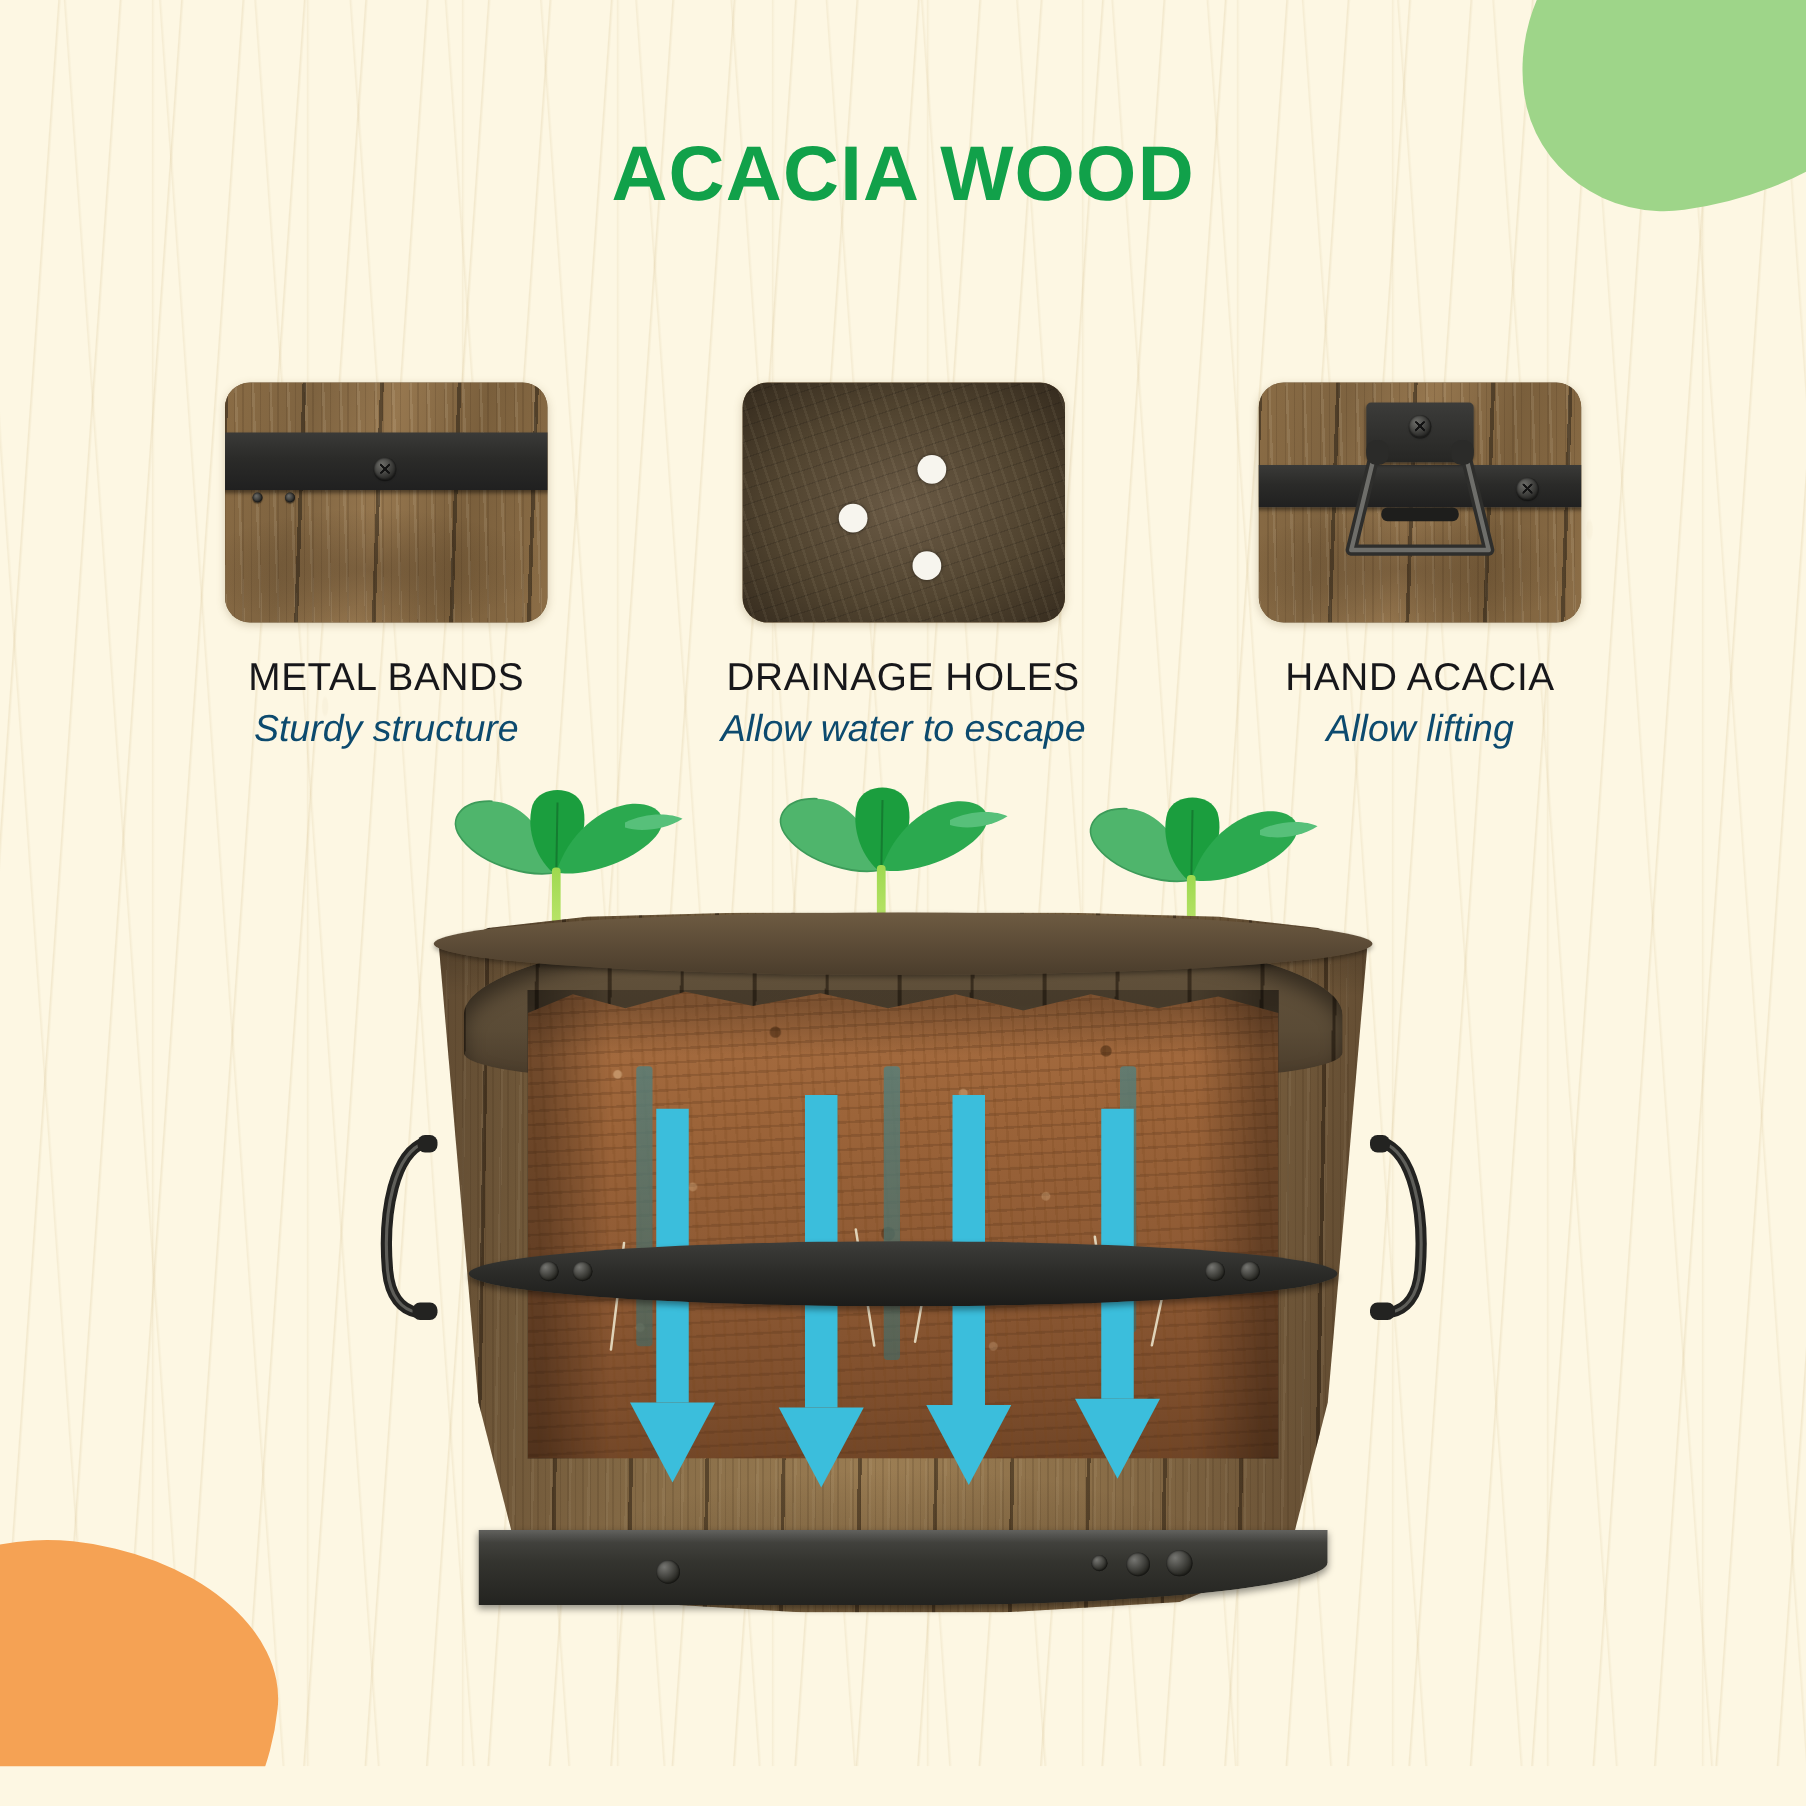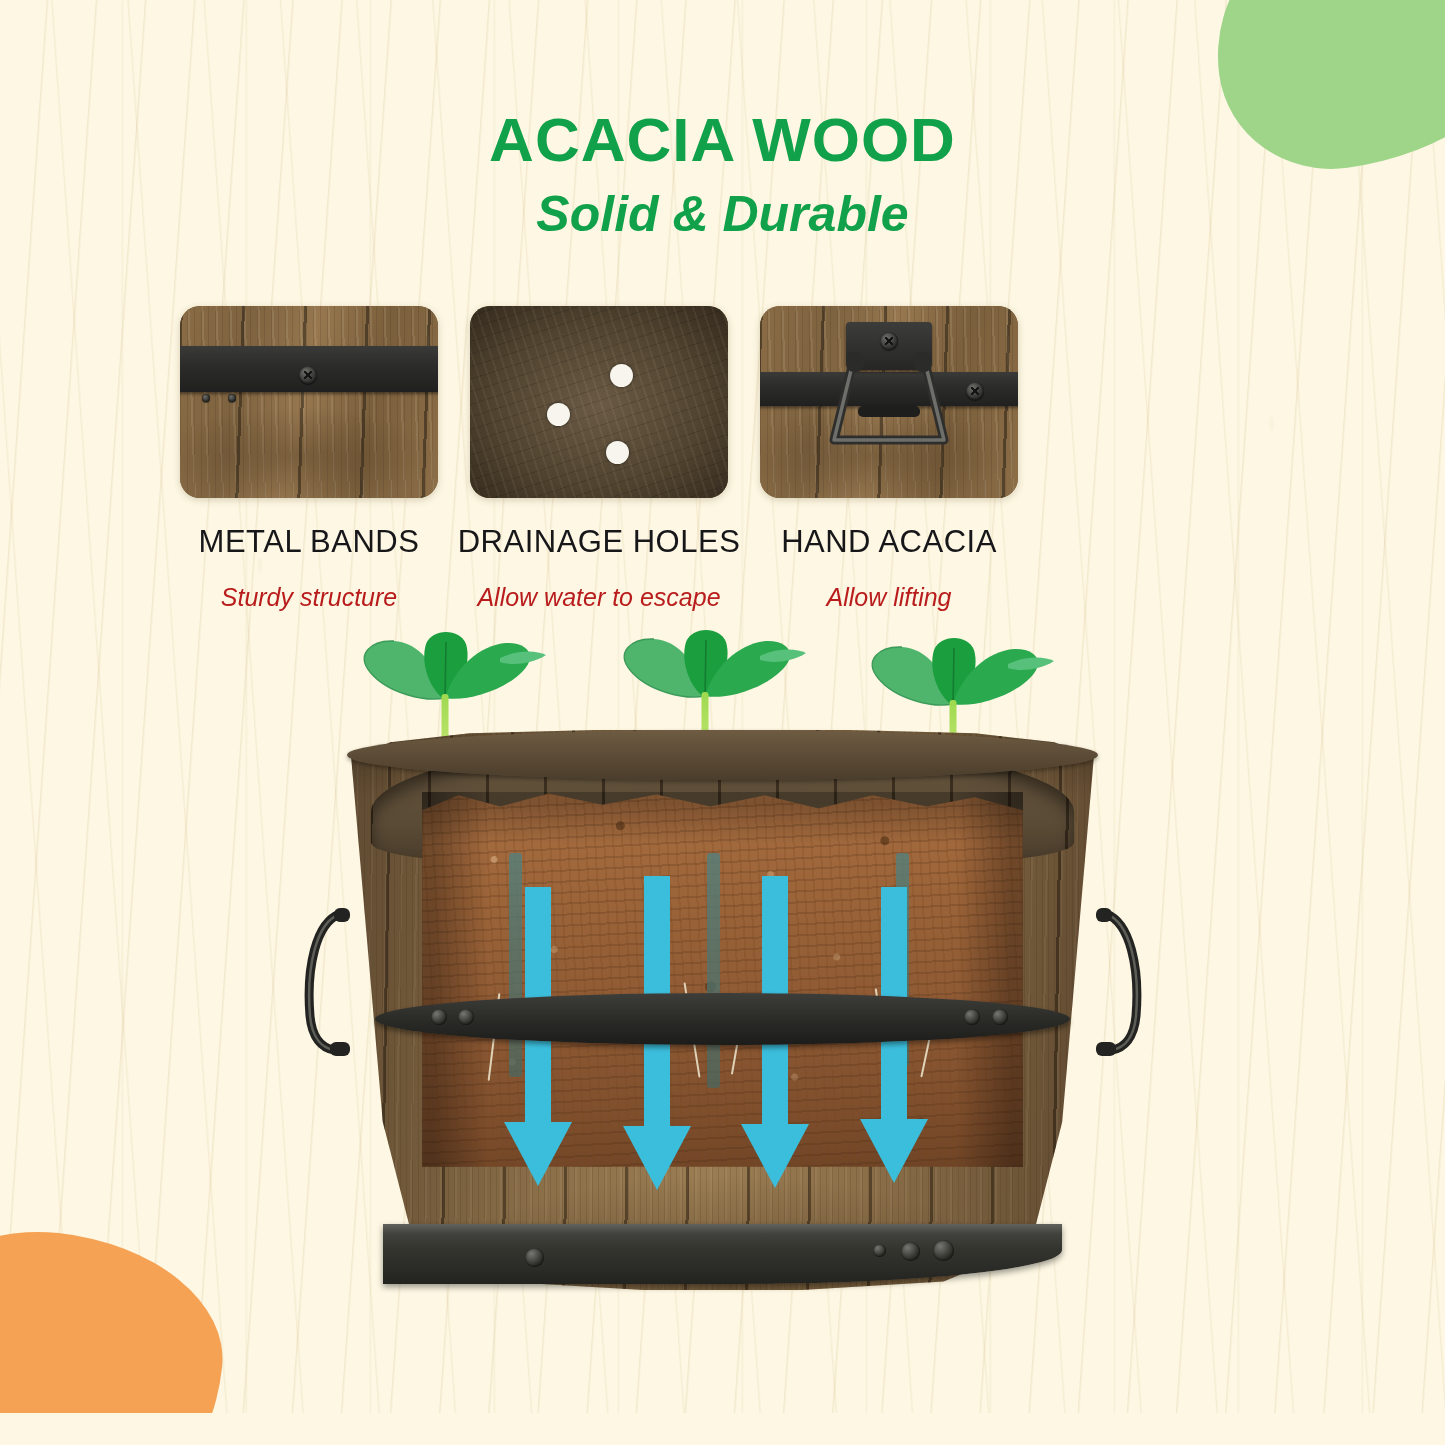--- a/index.html
+++ b/index.html
@@ -52,34 +52,34 @@
     color:#11A14A;font-family:"Liberation Sans", sans-serif;
   }
   .headline h2{
     margin:10px 0 0 0;font-size:50px;font-weight:700;font-style:italic;
     color:#11A14A;letter-spacing:0px;font-family:"Liberation Sans", sans-serif;
   }
 
   
   .features{
     position:absolute;left:180px;right:180px;top:306px;
-    display:flex;justify-content:flex-start;align-items:flex-start;gap:32px;
+    display:flex;justify-content:space-between;align-items:flex-start;gap:32px;
   }
   .feature{width:258px;display:flex;flex-direction:column;align-items:center;}
   .thumb{
     width:258px;height:192px;border-radius:20px;overflow:hidden;position:relative;
     box-shadow:0 2px 7px rgba(120,100,60,.28);
     background:#6B5335;
   }
   .feature-title{
     margin-top:26px;font-size:31px;font-weight:400;color:#17171A;
     letter-spacing:.5px;text-align:center;white-space:nowrap;
   }
   .feature-sub{
-    margin-top:23px;font-size:25px;font-style:italic;color:#b91c1c;
+    margin-top:7px;font-size:30px;font-style:italic;color:#0c4a6e;
     text-align:center;white-space:nowrap;
   }
 
   
   .wood-slats{position:absolute;inset:0;
     background:
       repeating-linear-gradient(92deg, rgba(0,0,0,.38) 0 3px, rgba(0,0,0,0) 3px 62px),
       repeating-linear-gradient(88deg, rgba(255,245,220,.10) 0 2px, rgba(0,0,0,0) 2px 14px),
       linear-gradient(101deg,#8A6C45 0%,#7E6340 25%,#96774F 48%,#7A5F3C 72%,#8C6E47 100%);
   }
@@ -245,21 +245,20 @@
 <div id="stage">
 
   <div class="grain"></div>
   <div class="grain2"></div>
 
   <div class="blob-green"></div>
   <div class="blob-orange"></div>
 
   <div class="headline">
     <h1>ACACIA WOOD</h1>
-    <h2>Solid &amp; Durable</h2>
   </div>
 
   <div class="features">
 
     <div class="feature">
       <div class="thumb">
         <div class="wood-slats"></div>
         <div class="band-h"></div>
         <div class="screw" style="left:119px;top:60px;"></div>
         <div class="screw" style="left:22px;top:88px;width:8px;height:8px;"></div>

